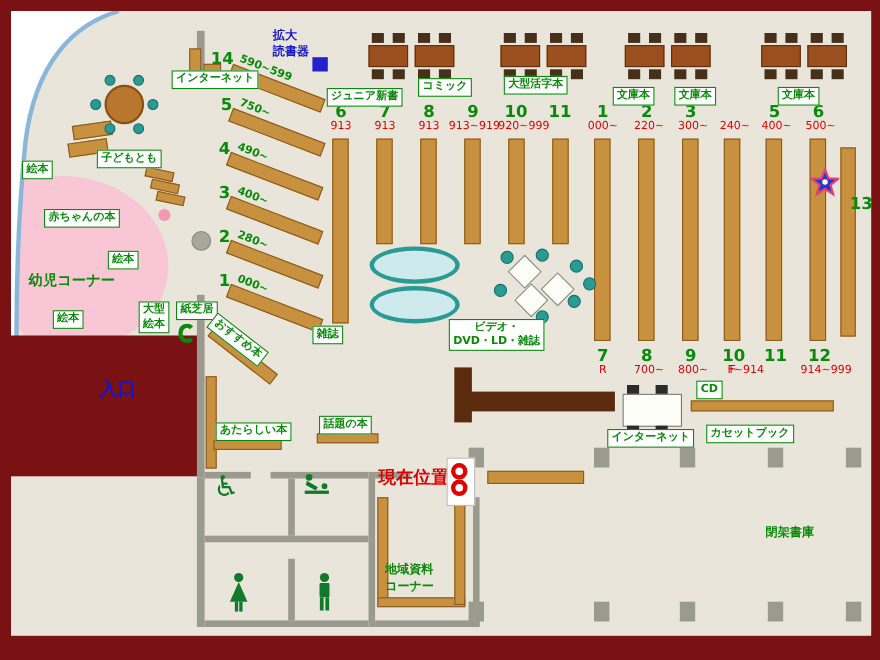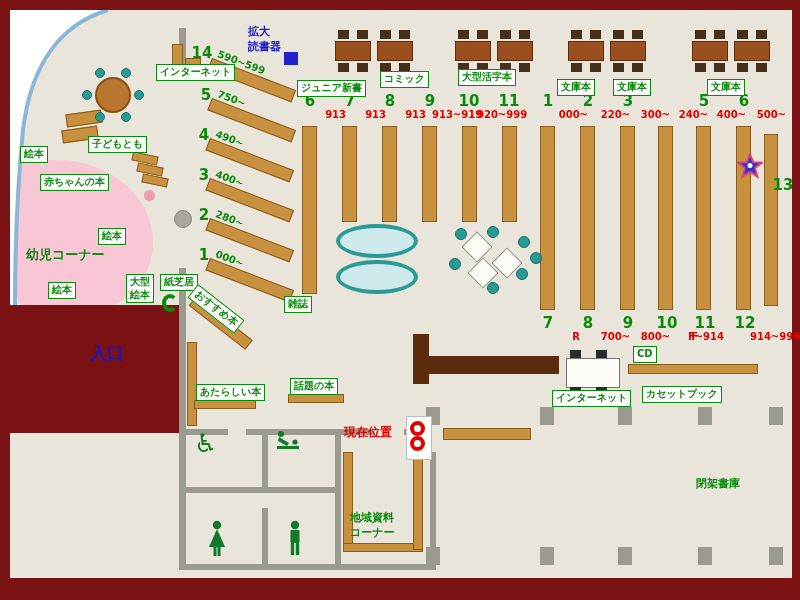--- a/index.html
+++ b/index.html
@@ -11,25 +11,25 @@
   
   .wall{position:absolute;background:#9b9a8e;z-index:10;}
   .pillar{position:absolute;width:14px;height:18px;background:#9b9a8e;z-index:10;}
   
   .shelfbar{position:absolute;background:#c8913f;border:1px solid #8a5c1e;box-sizing:border-box;z-index:15;}
   .vbar{position:absolute;width:15px;background:#c8913f;border:1px solid #8a5c1e;box-sizing:border-box;z-index:15;}
   
   .gbox{position:absolute;background:#fff;border:1.5px solid #0a8a0a;color:#0a8a0a;font-weight:bold;
         font-size:10px;line-height:1.25;padding:1px 3px;white-space:pre-line;text-align:center;z-index:30;}
   .gtext{position:absolute;color:#0a8a0a;font-weight:bold;white-space:pre-line;z-index:30;font-size:11px;}
-  .rtext{position:absolute;color:#e00000;font-weight:bold;z-index:30;font-size:12px;white-space:nowrap;}
+  .rtext{position:absolute;color:#e00000;font-weight:bold;z-index:30;font-size:16px;white-space:nowrap;}
   .btext{position:absolute;color:#1515cc;font-weight:bold;z-index:30;white-space:pre-line;}
   .num{position:absolute;color:#0a8a0a;font-weight:bold;font-size:15px;z-index:25;width:16px;text-align:center;}
   .num2{width:22px;}
-  .range{position:absolute;color:#e00000;font-weight:bold;font-size:10px;z-index:25;white-space:nowrap;text-align:right;margin-left:24px;}
+  .range{position:absolute;color:#e00000;font-weight:normal;font-size:10px;z-index:25;white-space:nowrap;text-align:center;}
   .drange{position:absolute;left:4px;top:-12px;color:#0a8a0a;font-weight:bold;font-size:10px;white-space:nowrap;}
   
   .tset{position:absolute;width:36px;height:42px;z-index:20;}
   .tb{position:absolute;left:0;top:11px;width:36px;height:20px;background:#9b4f1f;border:1px solid #5d2f0d;box-sizing:border-box;}
   .ch{position:absolute;width:11px;height:9px;background:#463019;}
   .tdot{position:absolute;width:12px;height:12px;border-radius:50%;background:#2a9b94;border:1px solid #14706a;box-sizing:border-box;z-index:21;}
   .kdot{width:10px;height:10px;}
   .arc{position:absolute;width:82px;height:34px;border:4px solid #2a9b94;background:#cfeaec;border-radius:50%;box-sizing:border-box;z-index:18;}
   .wtable{position:absolute;width:20px;height:20px;background:#fdfdf8;border:1px solid #8a8a80;transform:rotate(45deg);z-index:20;}
   .counter{position:absolute;background:#5b2b0d;z-index:20;}
@@ -167,21 +167,21 @@
 
   <div class="shelfbar" style="left:132px;top:154px;width:26px;height:9px;transform:rotate(12deg);"></div>
   <div class="shelfbar" style="left:137px;top:165px;width:26px;height:9px;transform:rotate(12deg);"></div>
   <div class="shelfbar" style="left:142px;top:176px;width:26px;height:9px;transform:rotate(12deg);"></div>
   <div class="abs" style="left:174px;top:210px;width:16px;height:16px;border-radius:50%;background:#a9a79b;border:1px solid #8a887e;z-index:20;"></div>
   <div class="abs" style="left:144px;top:190px;width:11px;height:11px;border-radius:50%;background:#f09ab0;z-index:20;"></div>
 
   <div class="gbox" style="left:20px;top:146px;">絵本</div>
   <div class="gbox" style="left:98px;top:228px;">絵本</div>
   <div class="gbox" style="left:48px;top:282px;">絵本</div>
-  <div class="gbox" style="left:40px;top:174px;">赤ちゃんの本</div>
+  <div class="gbox" style="left:40px;top:190px;">赤ちゃんの本</div>
   <div class="gtext" style="left:26px;top:246px;font-size:13px;">幼児コーナー</div>
   <div class="gbox" style="left:126px;top:274px;">大型
 絵本</div>
   <div class="gbox" style="left:160px;top:274px;">紙芝居</div>
   <div class="abs" style="left:162px;top:294px;width:16px;height:18px;border:4px solid #0a8a0a;border-right-color:transparent;border-radius:50%;box-sizing:border-box;z-index:20;"></div>
 
   <div class="num" style="left:190px;top:44px;width:24px;">14</div>
   <div class="abs" style="left:212px;top:58px;transform:rotate(21deg);transform-origin:left top;z-index:15;">
     <span class="drange">590~599</span>
     <div class="shelfbar" style="position:relative;width:90px;height:13px;"></div>
@@ -266,20 +266,22 @@
   <div class="range" style="left:540px;top:331px;width:16px;">R</div>
   <div class="range" style="left:574px;top:331px;width:32px;">700~</div>
   <div class="range" style="left:614px;top:331px;width:32px;">800~</div>
   <div class="range" style="left:658px;top:331px;width:16px;">F</div>
   <div class="range" style="left:656px;top:331px;width:44px;">F~914</div>
   <div class="range" style="left:726px;top:331px;width:50px;">914~999</div>
 
   <div class="arc" style="left:336px;top:224px;"></div>
   <div class="arc" style="left:336px;top:260px;"></div>
   <div class="gbox" style="left:284px;top:296px;">雑誌</div>
+  <div class="gbox" style="left:408px;top:290px;">ビデオ・
+DVD・LD・雑誌</div>
 
   <div class="wtable" style="left:466px;top:236px;"></div>
   <div class="wtable" style="left:496px;top:252px;"></div>
   <div class="wtable" style="left:472px;top:262px;"></div>
   <i class="tdot" style="left:455px;top:228px;"></i>
   <i class="tdot" style="left:487px;top:226px;"></i>
   <i class="tdot" style="left:518px;top:236px;"></i>
   <i class="tdot" style="left:449px;top:258px;"></i>
   <i class="tdot" style="left:530px;top:252px;"></i>
   <i class="tdot" style="left:516px;top:268px;"></i>

